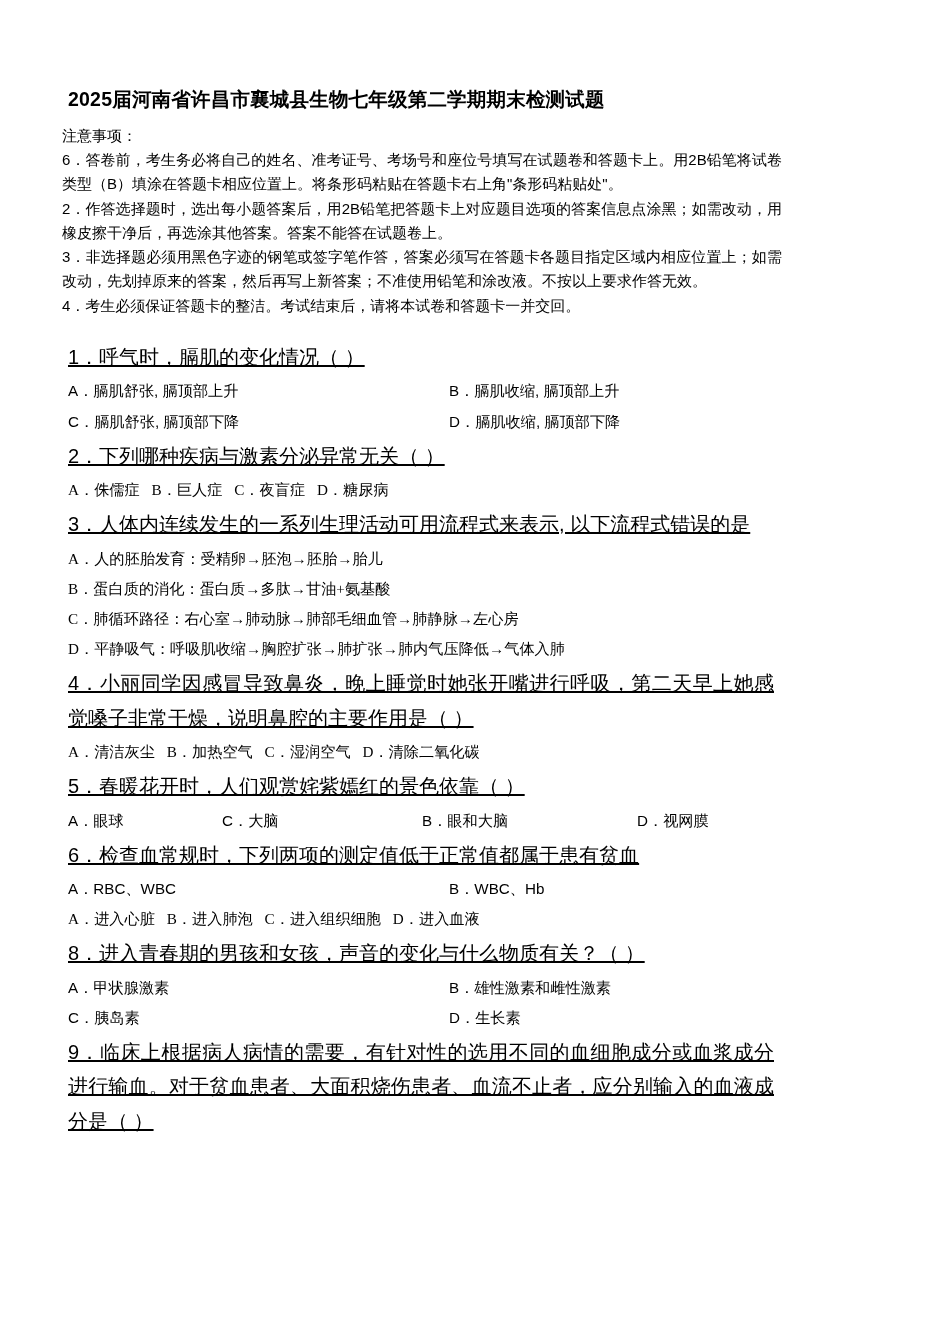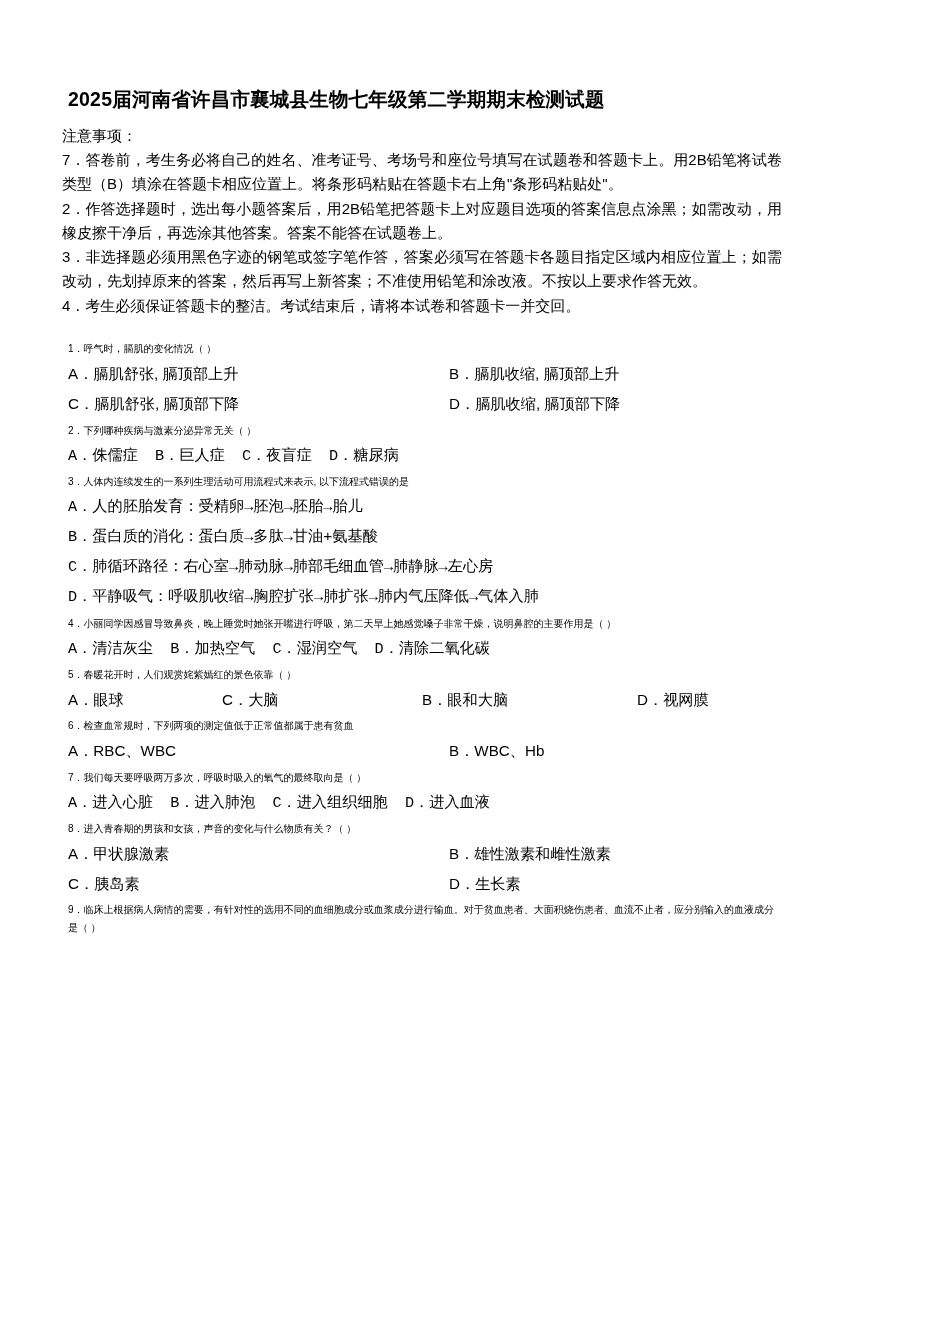--- a/index.html
+++ b/index.html
@@ -46,28 +46,29 @@
     margin-bottom: 0px;
   }
   .questions {
     margin-top: 22px;
   }
   .q-block {
     margin-bottom: 2px;
   }
   .q-stem {
     font-family: "Liberation Sans", sans-serif;
-    font-size: 10px;
+    font-size: 20px;
     line-height: 1.72;
     text-align: justify;
     text-justify: inter-ideograph;
     margin: 0 8px 4px 0;
+    text-decoration: underline;
   }
   .opt-line {
-    font-family: Liberation Mono, monospace;
+    font-family: Liberation Serif, serif;
     font-size: 15.2px;
     line-height: 1.72;
     margin: 0 0 4px 0;
     display: block;
   }
   .opt-grid-2 {
     display: flex;
     width: 100%;
     margin: 0 0 4px 0;
     justify-content: space-between;
@@ -86,21 +87,21 @@
 </head>
 <body>
 
 <div class="page">
 
   <h1 class="doc-title">2025届河南省许昌市襄城县生物七年级第二学期期末检测试题</h1>
 
   <div class="notice-label">注意事项：</div>
 
   <div class="notice-list">
-    <div class="notice-item">7．答卷前，考生务必将自己的姓名、准考证号、考场号和座位号填写在试题卷和答题卡上。用2B铅笔将试卷类型（B）填涂在答题卡相应位置上。将条形码粘贴在答题卡右上角"条形码粘贴处"。</div>
+    <div class="notice-item">6．答卷前，考生务必将自己的姓名、准考证号、考场号和座位号填写在试题卷和答题卡上。用2B铅笔将试卷类型（B）填涂在答题卡相应位置上。将条形码粘贴在答题卡右上角"条形码粘贴处"。</div>
     <div class="notice-item">2．作答选择题时，选出每小题答案后，用2B铅笔把答题卡上对应题目选项的答案信息点涂黑；如需改动，用橡皮擦干净后，再选涂其他答案。答案不能答在试题卷上。</div>
     <div class="notice-item">3．非选择题必须用黑色字迹的钢笔或签字笔作答，答案必须写在答题卡各题目指定区域内相应位置上；如需改动，先划掉原来的答案，然后再写上新答案；不准使用铅笔和涂改液。不按以上要求作答无效。</div>
     <div class="notice-item">4．考生必须保证答题卡的整洁。考试结束后，请将本试卷和答题卡一并交回。</div>
   </div>
 
   <div class="questions">
 
     <div class="q-block">
       <div class="q-stem indent">1．呼气时，膈肌的变化情况（     ）</div>
       <div class="opt-grid-2">
@@ -153,21 +154,20 @@
 
     <div class="q-block">
       <div class="q-stem indent">6．检查血常规时，下列两项的测定值低于正常值都属于患有贫血</div>
       <div class="opt-grid-2">
         <span class="opt-col-a">A．RBC、WBC</span>
         <span class="opt-col-b">B．WBC、Hb</span>
       </div>
     </div>
 
     <div class="q-block">
-      <div class="q-stem indent">7．我们每天要呼吸两万多次，呼吸时吸入的氧气的最终取向是（        ）</div>
       <div class="opt-line indent inline-opts">
         <span>A．进入心脏</span>
         <span>B．进入肺泡</span>
         <span>C．进入组织细胞</span>
         <span>D．进入血液</span>
       </div>
     </div>
 
     <div class="q-block">
       <div class="q-stem indent">8．进入青春期的男孩和女孩，声音的变化与什么物质有关？（      ）</div>

